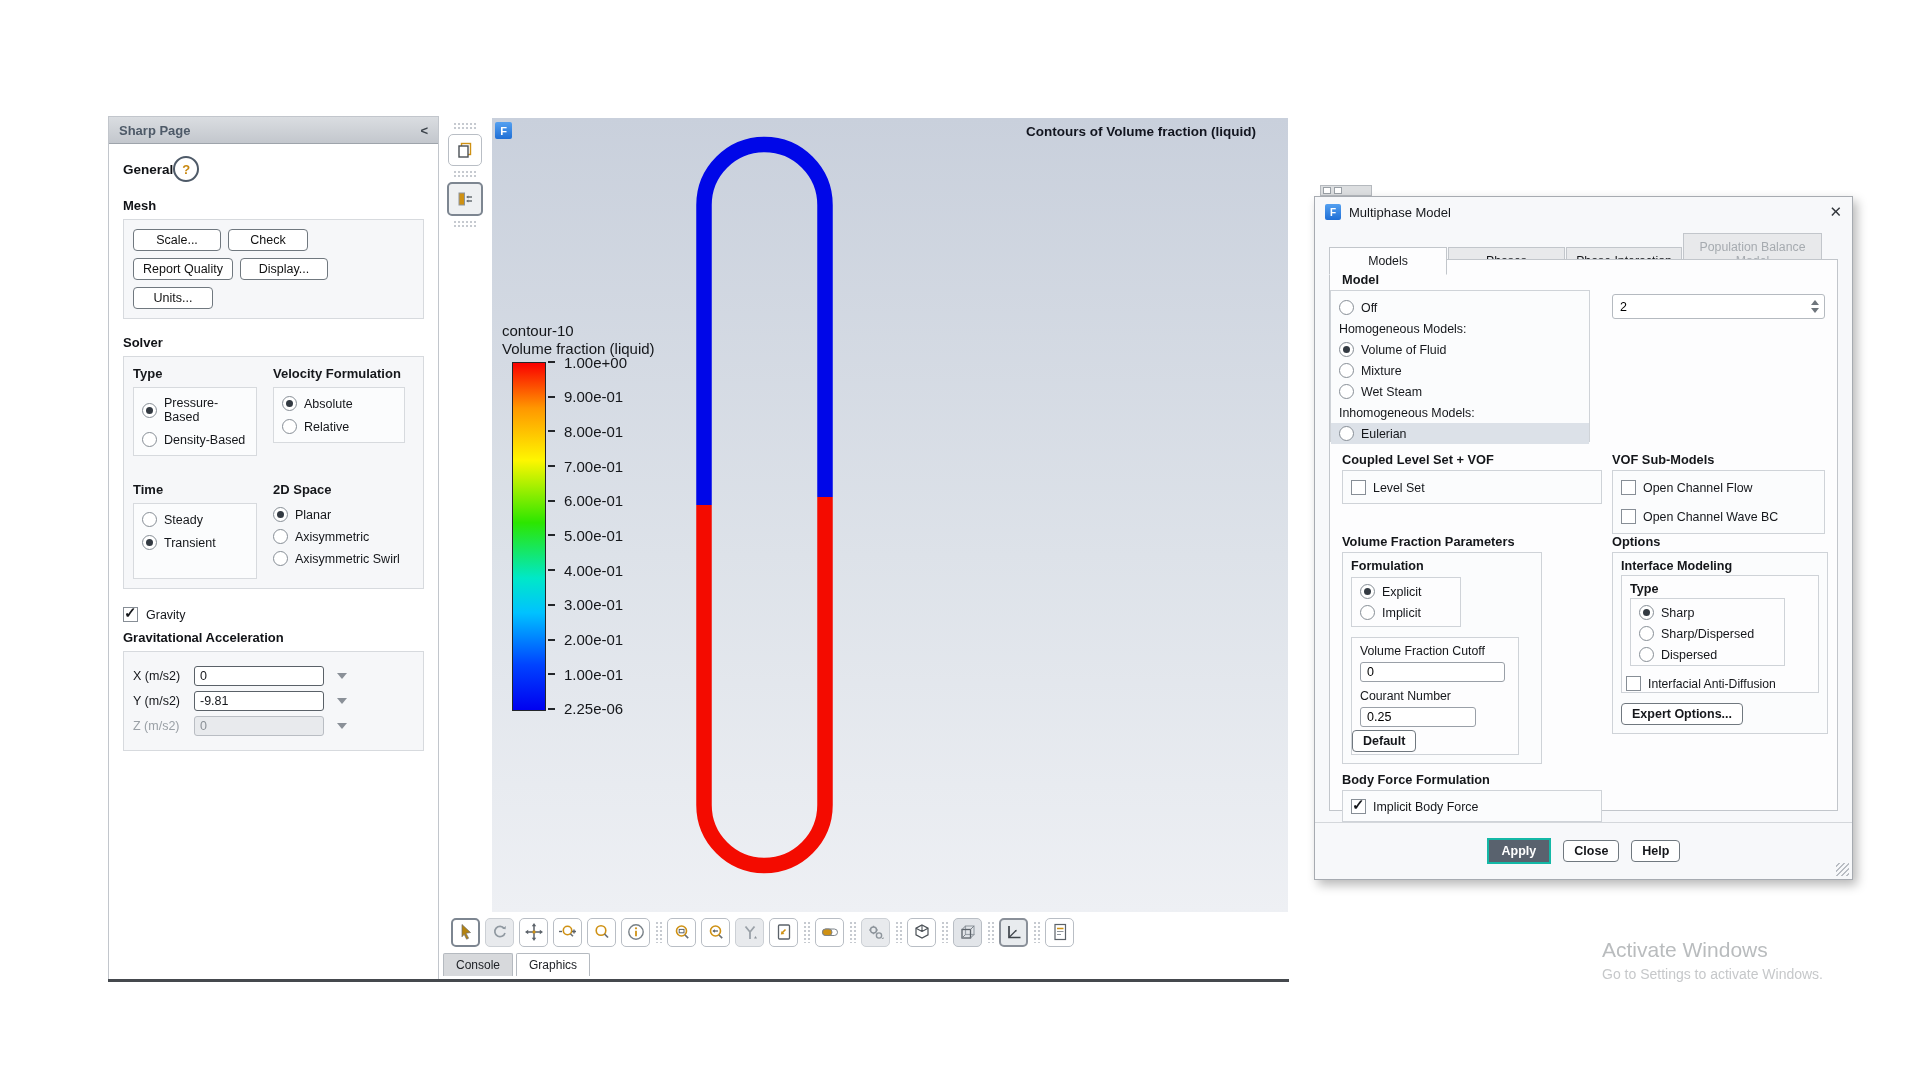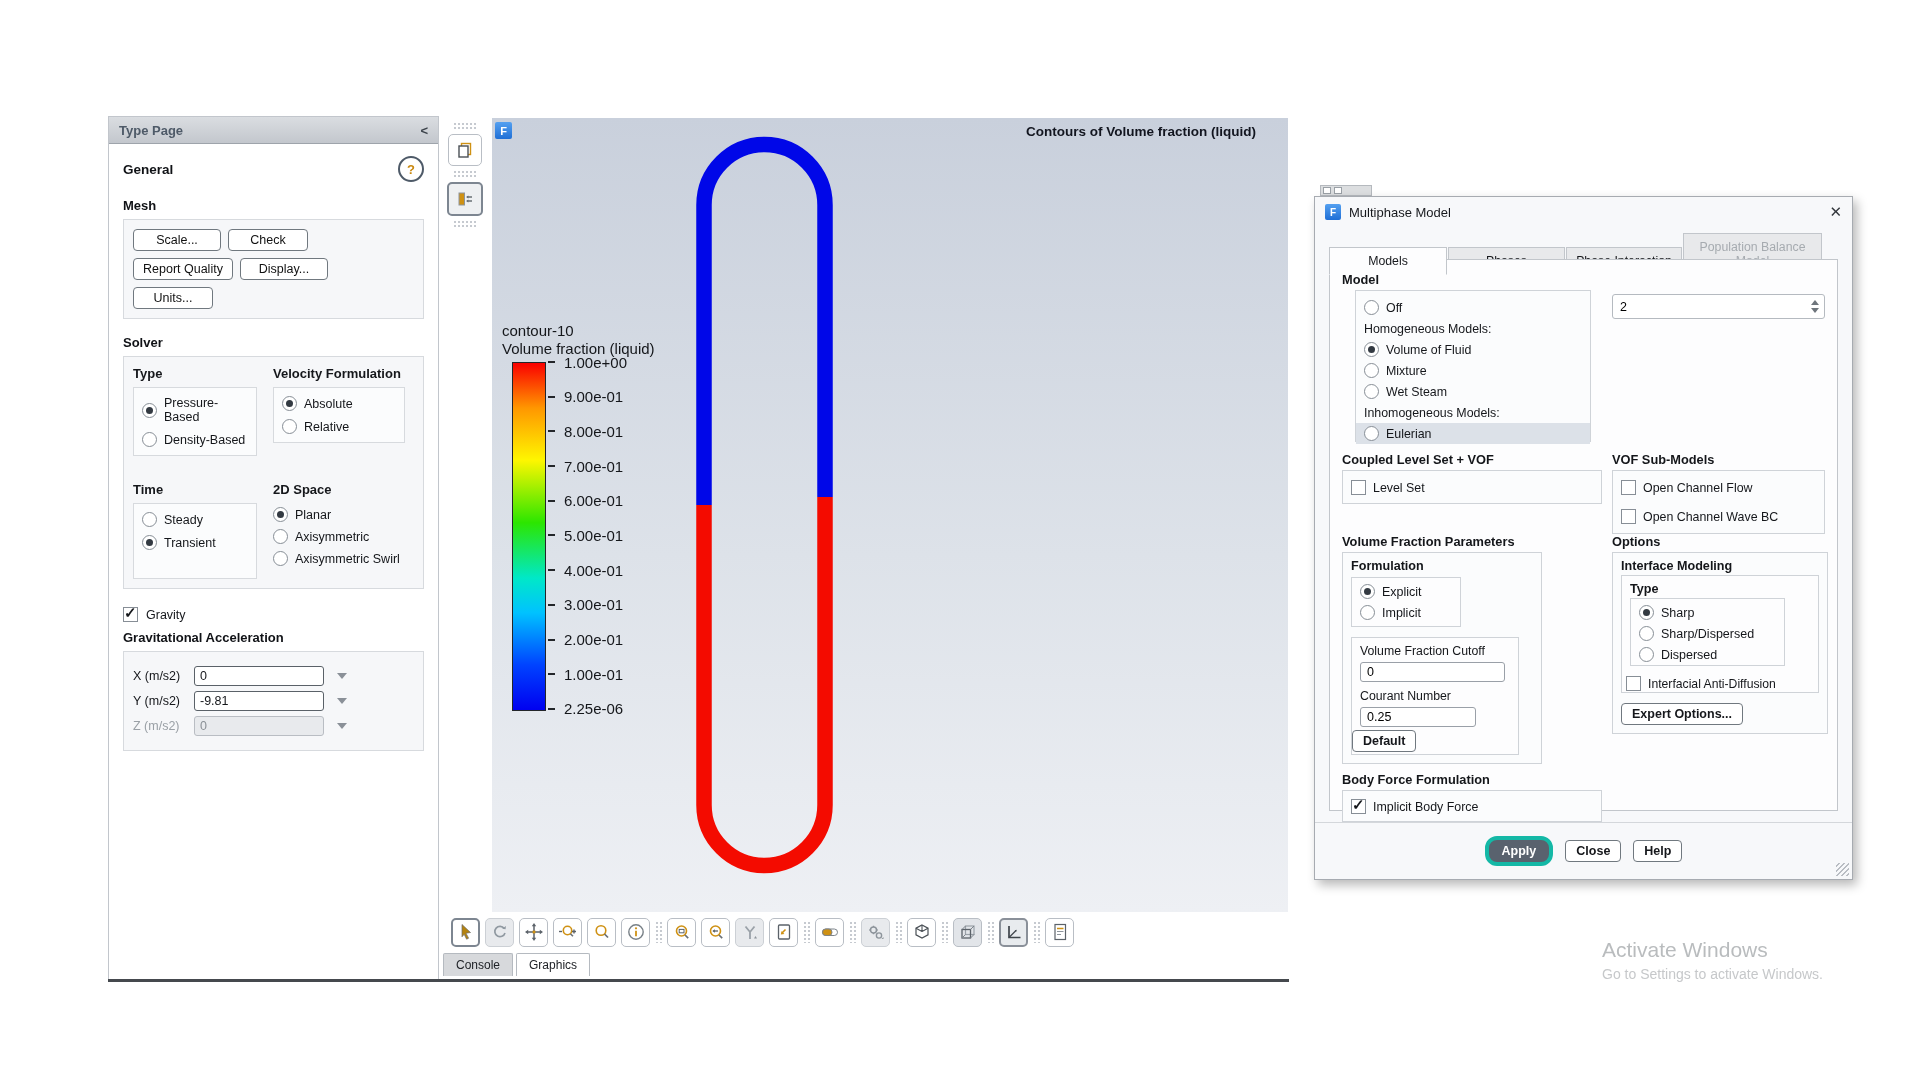--- a/index.html
+++ b/index.html
@@ -6,21 +6,21 @@
   .app{position:relative;width:1920px;height:1080px;background:#fff;overflow:hidden;
        font-family:"Liberation Sans",sans-serif;color:#15171b;font-size:12.5px;}
   
   .task-page{position:absolute;left:108px;top:116px;width:331px;height:866px;
              background:#fff;border:1px solid #c2c6cc;border-bottom:none;box-sizing:border-box;}
   .tp-header{height:26px;background:linear-gradient(#dadde1,#c3c7cd);border-bottom:1px solid #9ea4ab;
              display:flex;align-items:center;justify-content:space-between;padding:0 10px;
              font-weight:bold;font-size:13px;color:#4e5a68;}
   .tp-collapse{font-size:13px;color:#3c434b;cursor:default;}
   .tp-body{padding:12px 14px;}
-  .row-between{display:flex;align-items:center;justify-content:space-between;}
+  .row-between{display:flex;align-items:center;}
   .h1{font-weight:bold;font-size:13.5px;color:#101216;}
   .h2{font-weight:bold;font-size:13px;color:#101216;margin:16px 0 6px;}
   .help-btn{width:22px;height:22px;border:2px solid #4e5a68;border-radius:50%;background:#fff;
             color:#c9880f;font-weight:bold;font-size:13px;display:flex;align-items:center;justify-content:center;}
   .gbox{background:#f6f7f9;border:1px solid #d7dade;padding:9px;box-sizing:border-box;}
   .btn{background:#fff;border:1px solid #70787f;border-radius:4px;padding:3px 9px;font-size:12.5px;
        color:#111;text-align:center;font-family:"Liberation Sans",sans-serif;}
   .mesh-grid{display:flex;flex-wrap:wrap;gap:7px;}
   .w88{width:88px;box-sizing:border-box}.w80{width:80px;box-sizing:border-box}
   .solver-grid{display:grid;grid-template-columns:124px 1fr;column-gap:16px;row-gap:26px;}
@@ -111,38 +111,38 @@
   .tri-up{width:0;height:0;border-left:4px solid transparent;border-right:4px solid transparent;border-bottom:5px solid #6e757c;}
   .tri-dn{width:0;height:0;border-left:4px solid transparent;border-right:4px solid transparent;border-top:5px solid #6e757c;}
   .dinp{border:1px solid #9aa0a8;border-radius:3px;background:#fff;font-size:12.5px;padding:2px 6px;
         font-family:"Liberation Sans",sans-serif;box-sizing:border-box;}
   .dbtn{background:#fff;border:1px solid #70787f;border-radius:4px;padding:3px 10px;font-size:12.5px;
         font-weight:bold;color:#15171b;font-family:"Liberation Sans",sans-serif;}
   .inbox{position:absolute;background:#fdfdfe;border:1px solid #cfd3d8;box-sizing:border-box;padding:6px 8px;}
   .dh2{font-weight:bold;font-size:12.6px;color:#14161a;}
   .dlg-footer{position:absolute;left:0;right:0;bottom:0;height:56px;border-top:1px solid #d4d7db;
               display:flex;align-items:center;justify-content:center;gap:12px;}
-  .apply{background:#59626e;color:#fff;border:4px solid #14b8a6;border-radius:12px;padding:4px 13px;
+  .apply{background:#59626e;color:#fff;border:2px solid #14b8a6;border-radius:0;padding:4px 13px;
          font-weight:bold;font-size:12.5px;font-family:"Liberation Sans",sans-serif;}
   .grip{position:absolute;right:3px;bottom:3px;width:13px;height:13px;
         background:repeating-linear-gradient(135deg,transparent 0 2px,#b9bdc3 2px 3.5px);}
   
   .watermark{position:absolute;left:1602px;top:938px;color:#b9bcbe;}
   .wm1{font-size:21px;}
   .wm2{font-size:14px;color:#c6c8ca;margin-top:4px;}
   svg{display:block;}
 </style>
 </head>
 <body>
 
 <div class="app">
 
   <section class="task-page">
     <div class="tp-header">
-      <span>Type Page</span>
+      <span>Sharp Page</span>
       <span class="tp-collapse">&lt;</span>
     </div>
     <div class="tp-body">
       <div class="row-between">
         <span class="h1">General</span>
         <span class="help-btn">?</span>
       </div>
       <div class="h2">Mesh</div>
       <div class="gbox mesh-grid">
         <button class="btn w88">Scale...</button>
@@ -421,21 +421,21 @@
     <div class="dlg-tabs">
       <div class="dtab active tw1">Models</div>
       <div class="dtab tw2">Phases</div>
       <div class="dtab tw3">Phase Interaction</div>
       <div class="dtab disabled tw4">Population Balance Model</div>
     </div>
 
     <div class="dlg-pane">
 
       <div class="dh" style="left:12px;top:12px;">Model</div>
-      <div class="dbox" style="left:25px;top:30px;width:236px;height:152px;">
+      <div class="dbox" style="left:0;top:30px;width:260px;height:152px;">
         <div class="mrow">
           <span class="rad"></span>
           <span>Off</span>
         </div>
         <div class="mlabel">Homogeneous Models:</div>
         <div class="mrow">
           <span class="rad on"></span>
           <span>Volume of Fluid</span>
         </div>
         <div class="mrow">

